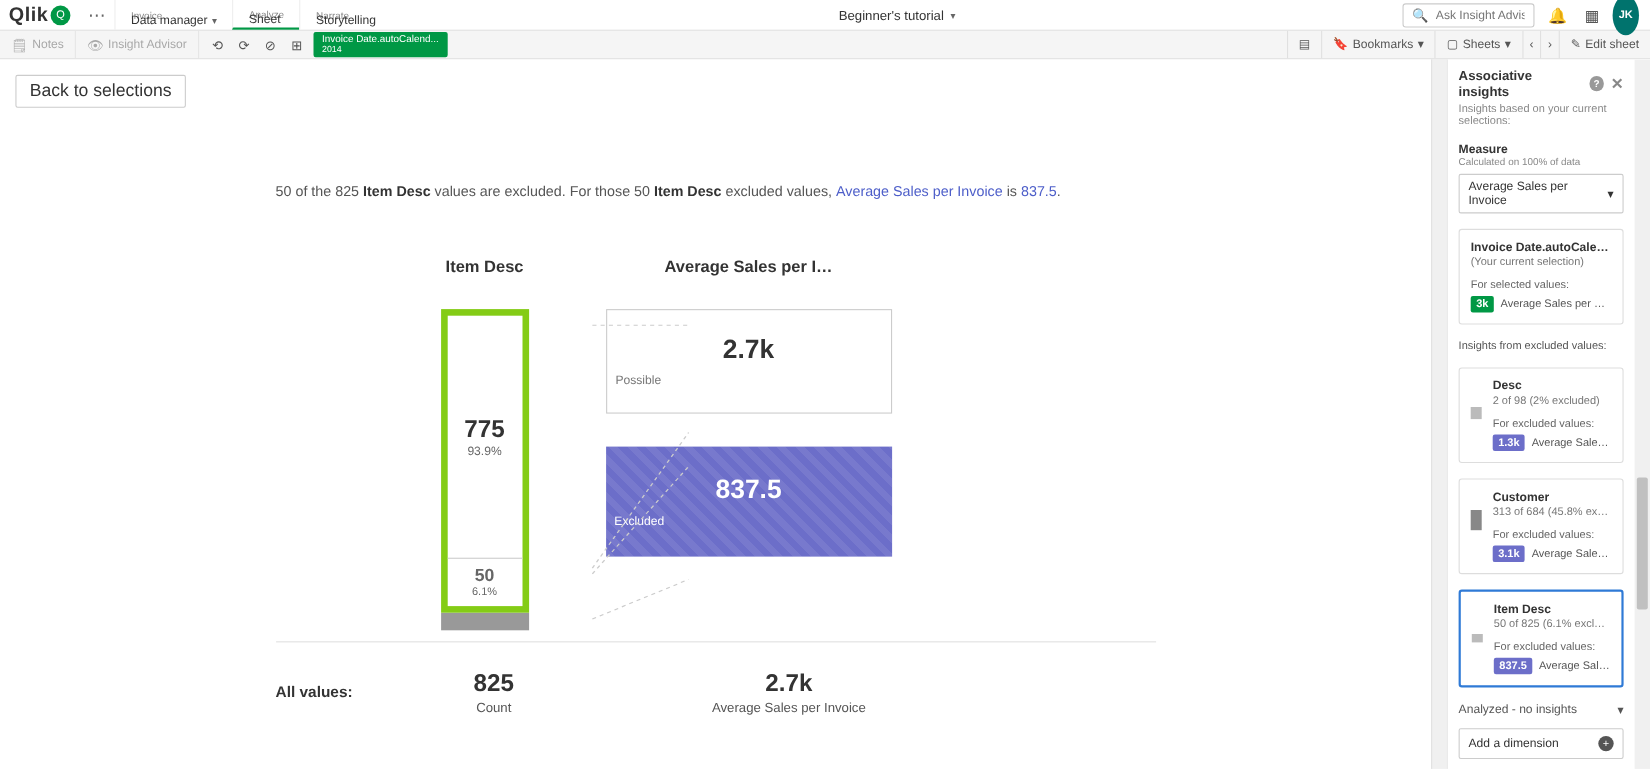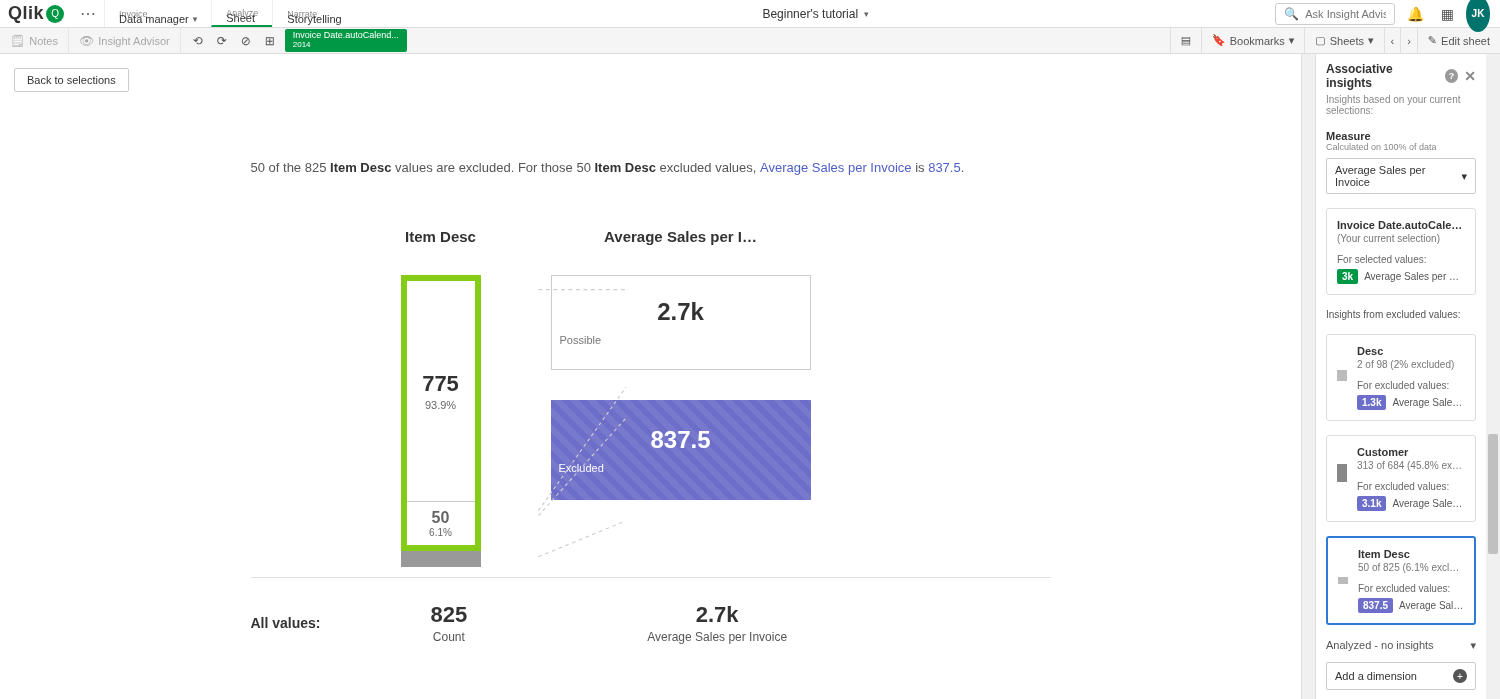--- a/index.html
+++ b/index.html
@@ -35,21 +35,21 @@
   .sel-ico { width: 18px; height: 18px; display: flex; align-items: center; justify-content: center; color: #555; cursor: pointer; border: 1px solid transparent; }
   .selection-chip { background: #009845; color: #fff; padding: 2px 8px; font-size: 9px; border-radius: 2px; display: flex; flex-direction: column; line-height: 1.1; }
   .selection-chip .chip-sub { font-size: 8px; }
   .toolbar-right { margin-left: auto; display: flex; align-items: center; height: 100%; }
   .tr-btn { padding: 0 10px; height: 100%; display: flex; align-items: center; gap: 4px; border-left: 1px solid #e0e0e0; color: #555; font-size: 11px; cursor: pointer; }
   .tr-arrow { padding: 0 6px; color: #555; }
 
   
   .main { display: flex; height: calc(100% - 54px); }
   .main-content { flex: 1; background: #fff; position: relative; overflow-y: auto; }
-  .back-btn { margin: 14px 0 0 14px; border: 1px solid #ccc; background: #fff; padding: 5px 12px; font-size: 11px; border-radius: 2px; cursor: pointer; display: inline-block; }
+  .back-btn { margin: 14px 0 0 14px; border: 1px solid #ccc; background: #fff; padding: 5px 12px; font-size: 16px; border-radius: 2px; cursor: pointer; display: inline-block; }
   .scroll-track { width: 14px; background: #f0f0f0; border-left: 1px solid #e0e0e0; position: relative; }
   .scroll-thumb { position: absolute; left: 2px; width: 10px; background: #c0c0c0; border-radius: 2px; }
 
   .content-inner { max-width: 880px; margin: 0 auto; padding: 30px 40px; }
   .page-title { font-size: 24px; font-weight: 700; color: #333; }
   .page-title .light { font-weight: 400; color: #777; }
   .desc-line { margin-top: 36px; font-size: 13px; color: #555; line-height: 1.5; }
   .desc-line strong { color: #333; font-weight: 600; }
   .desc-line .link { color: #4d5ec9; font-weight: 500; }
 

